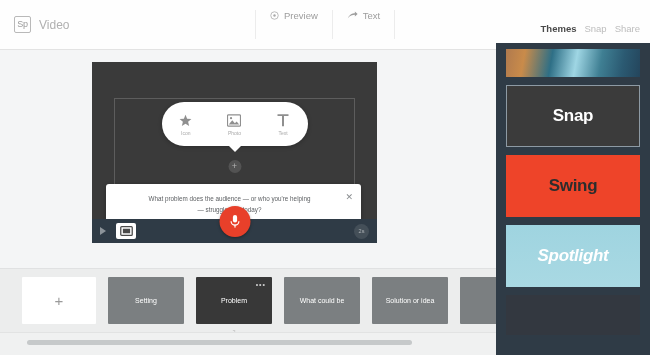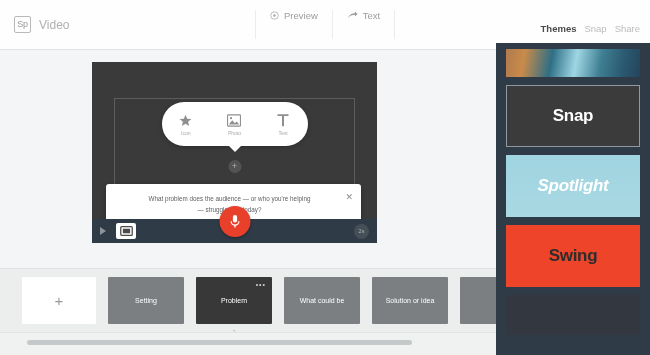--- a/index.html
+++ b/index.html
@@ -317,24 +317,24 @@
     <div class="scroll-thumb"></div>
   </div>
 
   <div class="themes-panel">
     <div class="theme theme-photo"></div>
 
     <div class="theme snap">
       <span class="theme-label">Snap</span>
     </div>
 
+    <div class="theme swing">
+      <span class="theme-label">Swing</span>
+    </div>
+
     <div class="theme spotlight">
       <span class="theme-label">Spotlight</span>
     </div>
 
-    <div class="theme swing">
-      <span class="theme-label">Swing</span>
-    </div>
-
     <div class="theme dark-next"></div>
   </div>
 
 </div>
 
 </body></html>

